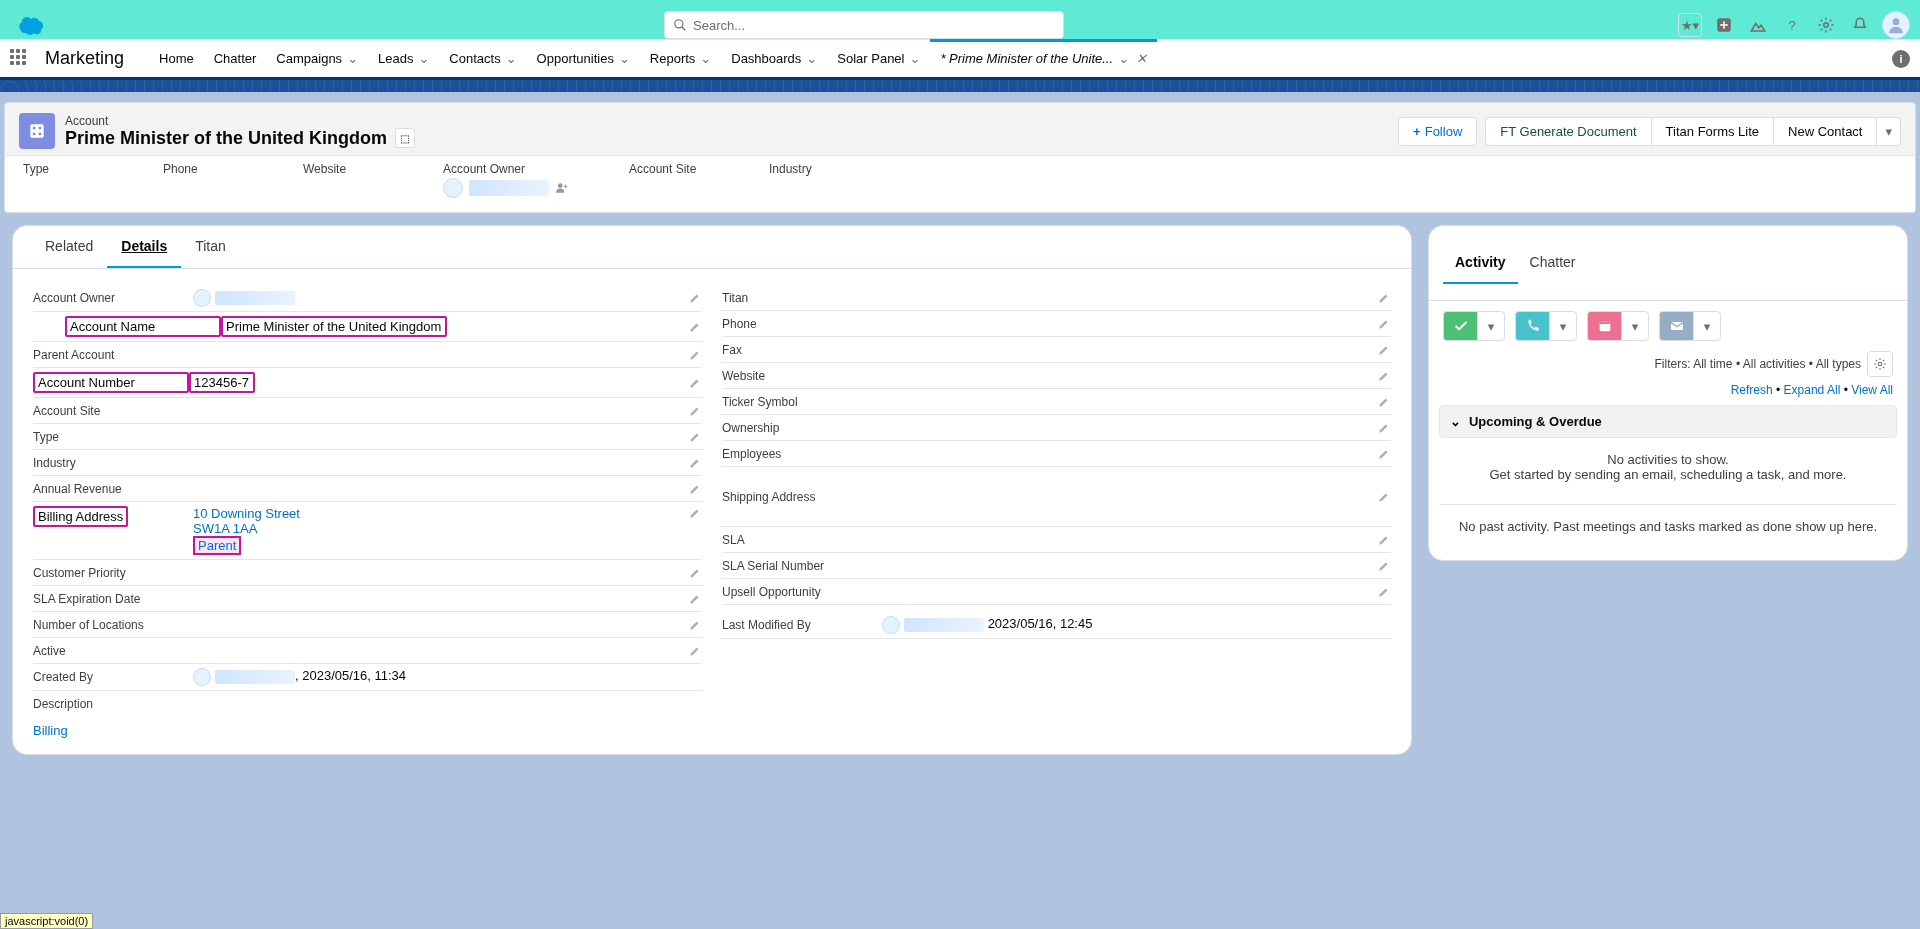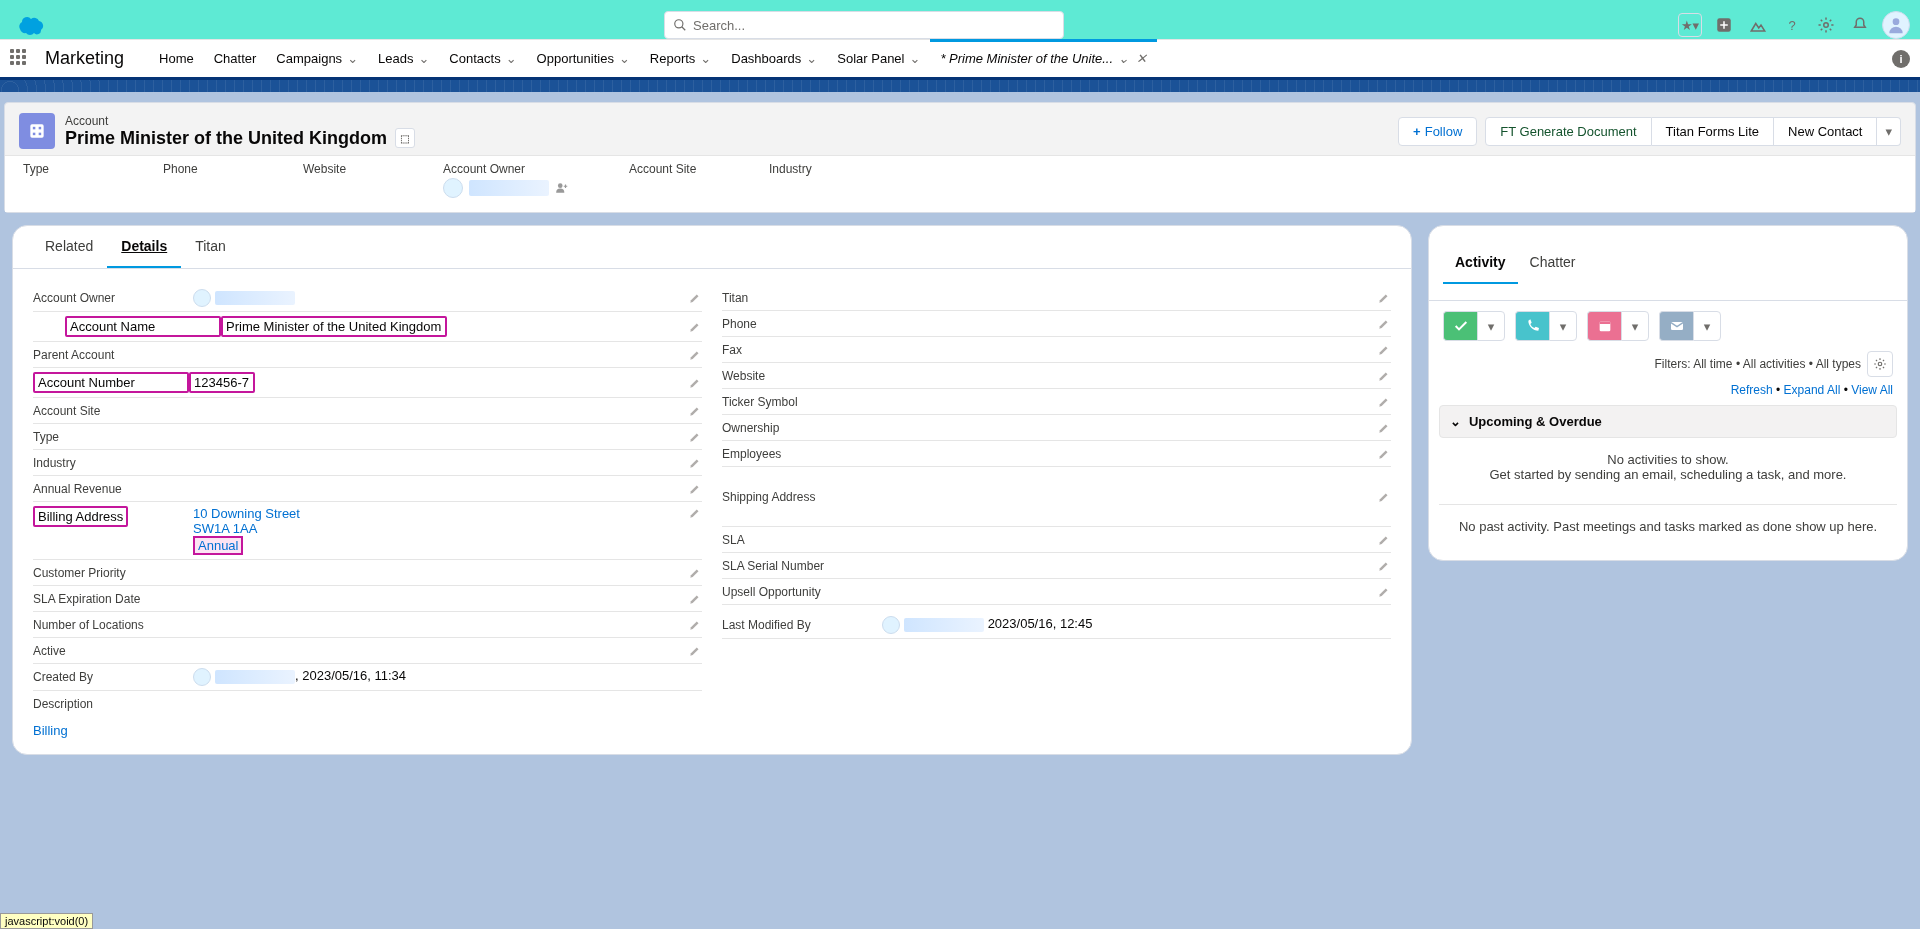--- a/index.html
+++ b/index.html
@@ -344,21 +344,21 @@
               <div class="fval"></div>
               <svg class="edit-pencil" viewBox="0 0 24 24">
                 <path d="M4 20l4-1 10-10-3-3L5 16z" fill="#b0adab"></path>
               </svg>
             </div>
           <div class="field-row" style="align-items:flex-start; padding-top:4px;">
             <div style="width:160px;"><span class="highlight-box">Billing Address</span></div>
             <div class="fval addr-block">
               <span class="addr-link">10 Downing Street</span>
               <span class="addr-link">SW1A 1AA</span>
-              <span class="city-box addr-link">Annual</span>
+              <span class="city-box addr-link">Parent</span>
             </div>
             <svg class="edit-pencil" viewBox="0 0 24 24">
                 <path d="M4 20l4-1 10-10-3-3L5 16z" fill="#b0adab"></path>
               </svg>
           </div>
           <div class="field-row">
               <div class="flabel">Customer Priority</div>
               <div class="fval"></div>
               <svg class="edit-pencil" viewBox="0 0 24 24">
                 <path d="M4 20l4-1 10-10-3-3L5 16z" fill="#b0adab"></path>

